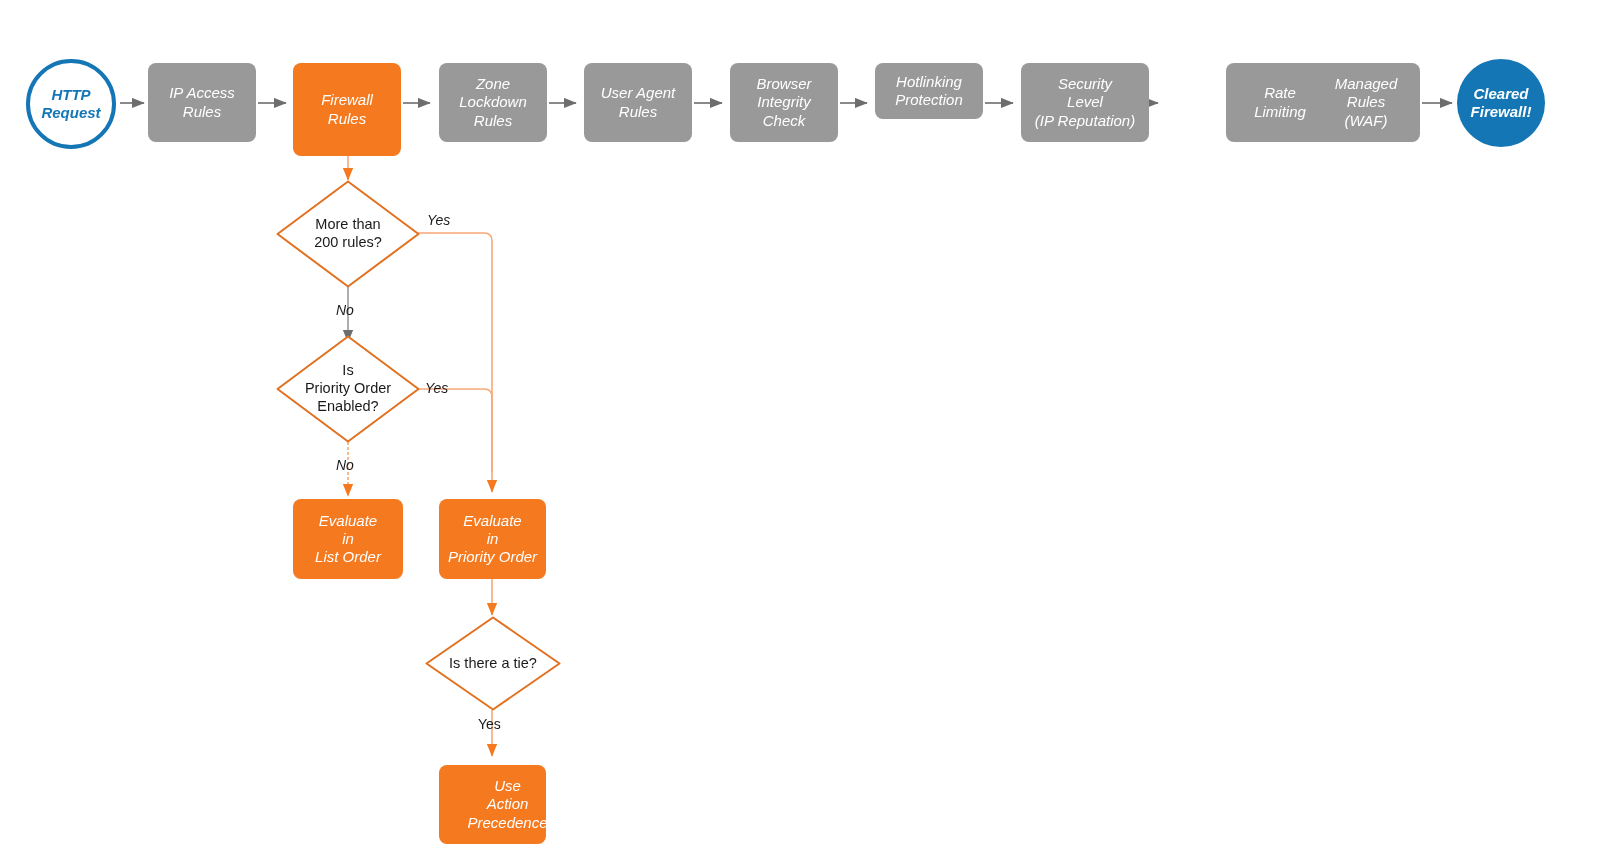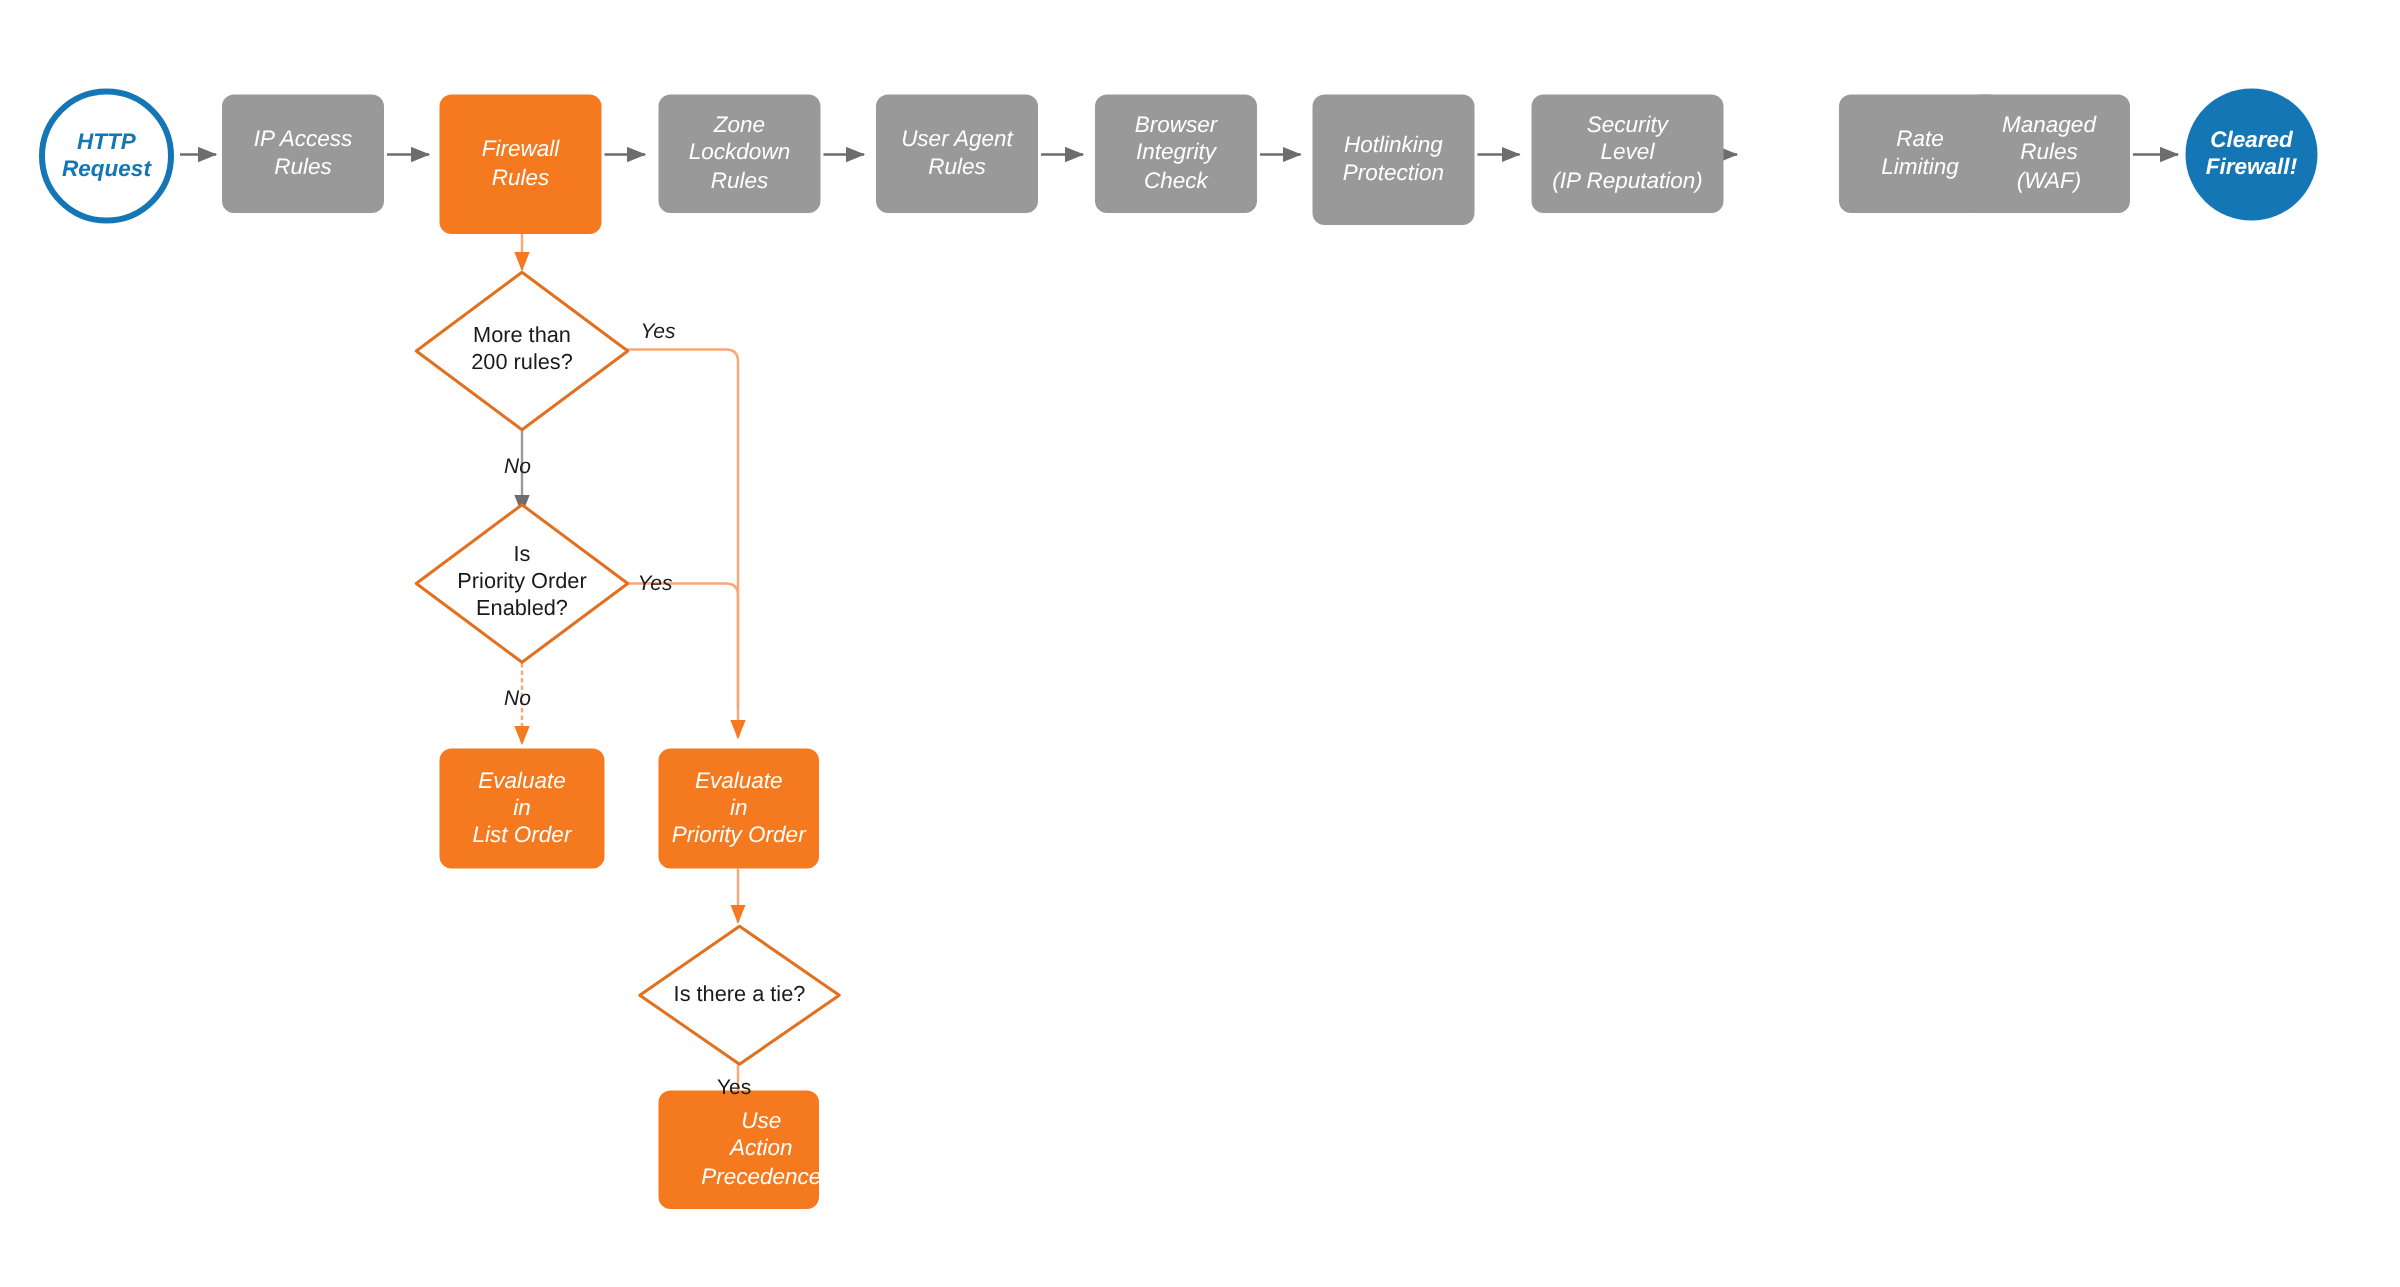--- a/index.html
+++ b/index.html
@@ -188,21 +188,21 @@
     <span style="white-space:pre-line;">User Agent
 Rules</span>
   </div>
 
   <div class="node proc" style="left:730px; top:31px; width:108px; height:79px;">
     <span style="white-space:pre-line;">Browser
 Integrity
 Check</span>
   </div>
 
-  <div class="node proc" style="left:875px; top:31px; width:108px; height:87px;">
+  <div class="node proc" style="left:875px; top:31px; width:108px; height:56px;">
     <span style="white-space:pre-line;">Hotlinking
 Protection</span>
   </div>
 
   <div class="node proc" style="left:1021px; top:31px; width:128px; height:79px;">
     <span style="white-space:pre-line;">Security
 Level
 (IP Reputation)</span>
   </div>
 
@@ -251,21 +251,21 @@
 in
 List Order</span>
   </div>
 
   <div class="node proc-orange" style="left:439px; top:467px; width:107px; height:80px;">
     <span style="white-space:pre-line;">Evaluate
 in
 Priority Order</span>
   </div>
 
-  <div class="node proc-orange" style="left:439px; top:695px; width:107px; height:79px;padding-left:30px;">
+  <div class="node proc-orange" style="left:439px; top:733px; width:107px; height:79px;padding-left:30px;">
     <span style="white-space:pre-line;">Use
 Action
 Precedence</span>
   </div>
 
   <div class="edge-label ital" style="left:427px; top:180px;">Yes</div>
 
   <div class="edge-label ital" style="left:336px; top:270px;">No</div>
 
   <div class="edge-label ital" style="left:425px; top:348px;">Yes</div>

